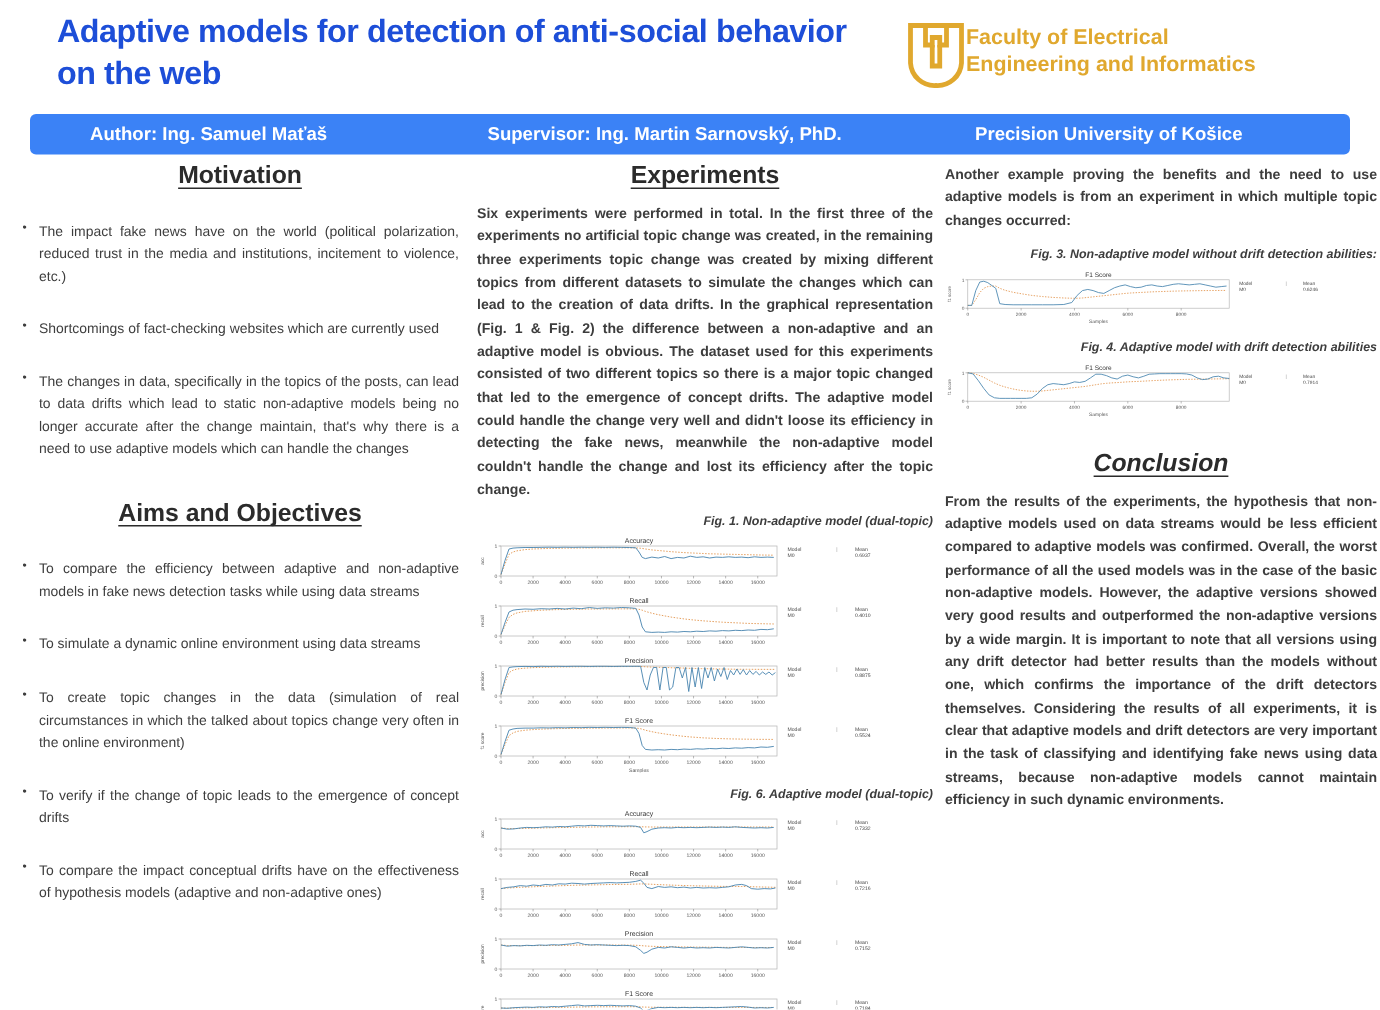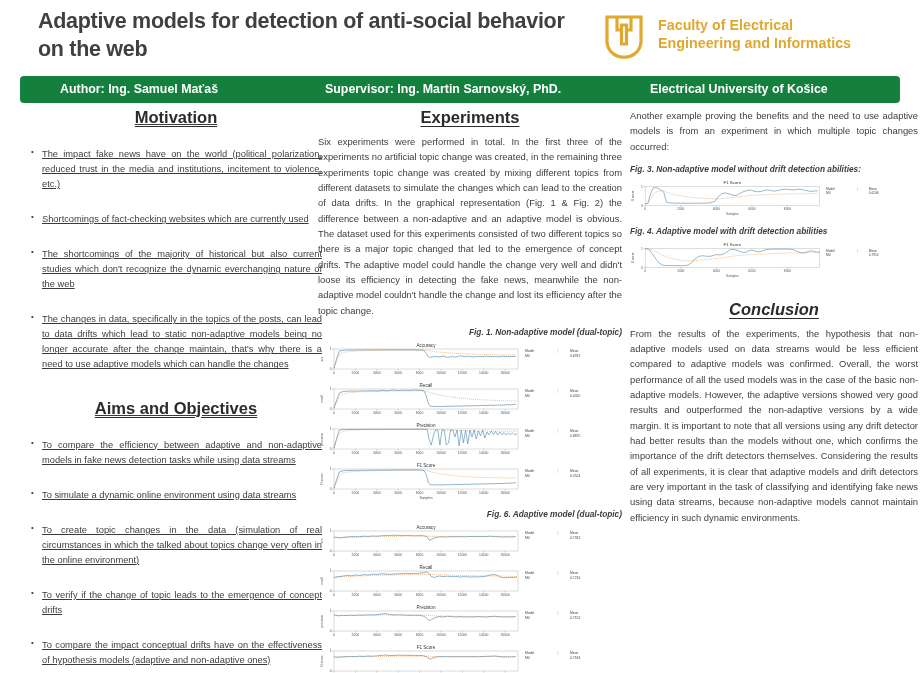--- a/index.html
+++ b/index.html
@@ -20,64 +20,64 @@
     left: 0; top: 0; width: 920px; height: 70px;
   }
   #poster-title {
     position: absolute;
     left: 38px; top: 8px;
     width: 540px;
     font-size: 21.5px;
     font-weight: bold;
     line-height: 1.28;
     letter-spacing: -0.3px;
-    color: #404040;
+    color: #1d4ed8;
   }
   #logo-block {
     position: absolute;
     left: 604px; top: 14px;
     display: flex;
     align-items: flex-start;
-    gap: 14px;
+    gap: 0;
   }
   #tuke-logo { width: 40px; height: 46px; display:block; }
   #faculty-name {
     font-size: 14.3px;
     font-weight: bold;
     color: #E0A82E;
     line-height: 1.27;
     width: 210px;
     padding-top: 2px;
   }
 
   
   #banner {
     position: absolute;
     left: 20px; top: 76px;
     width: 880px; height: 27px;
-    background: #15803d;
+    background: #3b82f6;
     border-radius: 4px;
     color: #ffffff;
     text-decoration: underline;
   }
   .banner-item {
     position: absolute;
     top: 0; height: 27px;
     line-height: 27px;
     font-size: 12.4px;
     font-weight: bold;
     white-space: nowrap;
   }
   #banner-author    { left: 40px; }
   #banner-supervisor{ left: 305px; text-align: center; }
   #banner-university{ left: 630px; }
 
   
   .column { position: absolute; top: 108px; }
-  #col-left   { left: 24px;   width: 304px; text-decoration: underline; }
+  #col-left   { left: 8px;   width: 304px; }
   #col-middle { left: 318px; width: 304px; }
   #col-right  { left: 630px; width: 288px; }
 
   h2.section-heading {
     margin: 0 0 7px 0;
     font-size: 16.5px;
     font-weight: bold;
     text-align: center;
     color: #2b2b2b;
     text-decoration: underline;
@@ -105,38 +105,39 @@
     font-size: 8px;
     color: #3d3d3d;
   }
 
   p.body-text {
     margin: 0;
     font-size: 9.4px;
     line-height: 1.63;
     text-align: justify;
     color: #3d3d3d;
+    font-weight: bold;
   }
 
   .fig-caption {
     font-size: 8.3px;
     font-style: italic;
     font-weight: bold;
     text-align: right;
     color: #3d3d3d;
     margin: 9px 0 3px 0;
   }
 
   
   .figure-block { width: 100%; }
   .subplot-row { display: block; width: 100%; }
   .subplot-svg { display: block; width: 100%; }
 
   
-  #col-right .fig-caption { margin: 10px 0 4px 0; text-align:left; }
+  #col-right .fig-caption { margin: 10px 0 4px 0; text-align:right; }
 
   
   #conclusion-heading { margin-top: 22px; font-style: italic; }
 </style>
 </head>
 <body>
 
 <div id="header">
   <div id="poster-title">Adaptive models for detection of anti-social behavior on the web</div>
   <div id="logo-block">
@@ -147,29 +148,28 @@
         <path d="M17.5 16 V30 H22.5 V16" fill="none" stroke="#E0A82E" stroke-width="3.2"></path>
       </svg>
     </span>
     <div id="faculty-name">Faculty of Electrical Engineering and Informatics</div>
   </div>
 </div>
 
 <div id="banner">
   <div class="banner-item" id="banner-author">Author: Ing. Samuel Maťaš</div>
   <div class="banner-item" id="banner-supervisor">Supervisor: Ing. Martin Sarnovský, PhD.</div>
-  <div class="banner-item" id="banner-university">Electrical University of Košice</div>
+  <div class="banner-item" id="banner-university">Precision University of Košice</div>
 </div>
 
 <div class="column" id="col-left">
   <h2 class="section-heading">Motivation</h2>
   <ul class="bullets" id="motivation-list">
       <li>The impact fake news have on the world (political polarization, reduced trust in the media and institutions, incitement to violence, etc.)</li>
       <li>Shortcomings of fact-checking websites which are currently used</li>
-      <li>The shortcomings of the majority of historical but also current studies which don't recognize the dynamic everchanging nature of the web</li>
       <li>The changes in data, specifically in the topics of the posts, can lead to data drifts which lead to static non-adaptive models being no longer accurate after the change maintain, that's why there is a need to use adaptive models which can handle the changes</li>
     </ul>
 
   <h2 class="section-heading mt">Aims and Objectives</h2>
   <ul class="bullets" id="aims-list">
       <li>To compare the efficiency between adaptive and non-adaptive models in fake news detection tasks while using data streams</li>
       <li>To simulate a dynamic online environment using data streams</li>
       <li>To create topic changes in the data (simulation of real circumstances in which the talked about topics change very often in the online environment)</li>
       <li>To verify if the change of topic leads to the emergence of concept drifts</li>
       <li>To compare the impact conceptual drifts have on the effectiveness of hypothesis models (adaptive and non-adaptive ones)</li>

